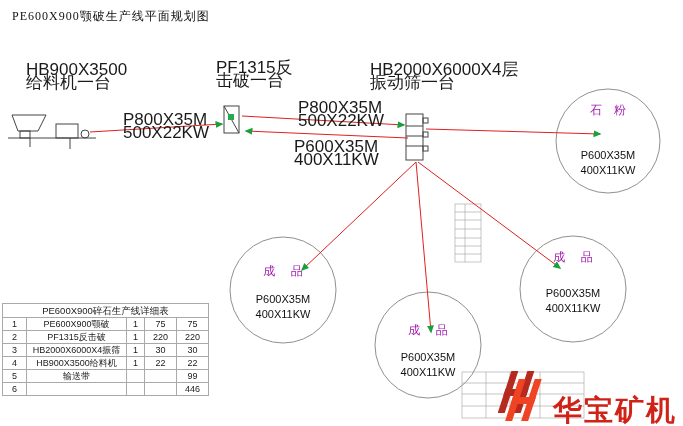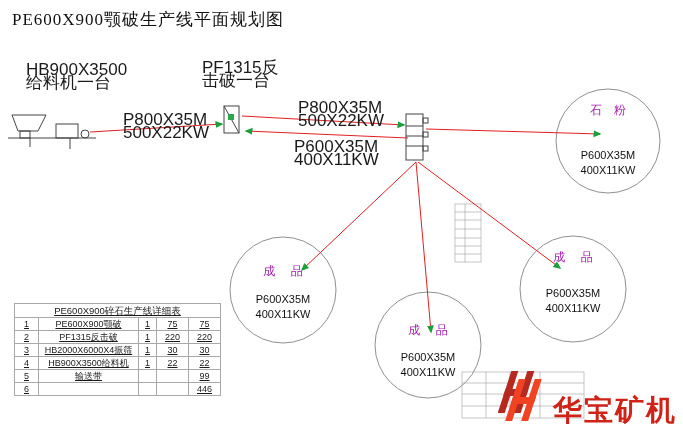--- a/index.html
+++ b/index.html
@@ -2,30 +2,30 @@
 <html><head>
 <meta charset="utf-8">
 <style>
   html,body{margin:0;padding:0;background:#fff;}
   #stage{
     position:relative;width:683px;height:426px;background:#ffffff;
     font-family:"Liberation Sans",sans-serif;color:#1a1a1a;overflow:hidden;
   }
   #flow-svg{position:absolute;left:0;top:0;width:683px;height:426px;}
   .page-title{
-    position:absolute;left:12px;top:8px;font-size:17px;letter-spacing:1px;
+    position:absolute;left:12px;top:8px;font-size:12px;letter-spacing:1px;
     font-family:"Liberation Serif",serif;color:#111;
   }
   .lbl{position:absolute;font-size:17px;line-height:13px;white-space:nowrap;color:#1a1a1a;}
   .lbl.center{text-align:center;}
   .circle-name{position:absolute;font-size:12px;text-align:center;color:#a21caf;}
   .circle-spec{position:absolute;font-size:11px;line-height:15px;text-align:center;color:#111;}
   table.detail{
-    position:absolute;left:14px;top:303px;width:206px;border-collapse:collapse;
-    font-size:9px;line-height:11px;table-layout:fixed;text-decoration:underline;
+    position:absolute;left:2px;top:303px;width:206px;border-collapse:collapse;
+    font-size:9px;line-height:11px;table-layout:fixed;
   }
   table.detail td{border:1px solid #a9a9a9;height:12px;padding:0 2px;text-align:center;overflow:hidden;}
   table.detail td.t-title{font-size:9.5px;height:13px;}
   .logo{position:absolute;left:498px;top:358px;display:flex;align-items:center;gap:5px;}
   .logo-text{
     font-size:29px;font-weight:bold;color:#cf2318;letter-spacing:2px;white-space:nowrap;
     font-family:"Liberation Sans",sans-serif;
     margin-top:33px;
   }
 </style>
@@ -106,23 +106,27 @@
       <line x1="418" y1="162" x2="560" y2="268" marker-end="url(#arrow)"></line>
     </g>
   </svg>
 
   <div class="page-title">PE600X900颚破生产线平面规划图</div>
 
   <div class="lbl" style="left:26px;top:63px;">
     <div>HB900X3500</div>
     <div>给料机一台</div>
   </div>
-  <div class="lbl center" style="left:202px;top:61px;width:66px;">
+  <div class="lbl center" style="left:216px;top:61px;width:66px;">
     <div>PF1315反</div>
     <div>击破一台</div>
+  </div>
+  <div class="lbl" style="left:370px;top:63px;">
+    <div>HB2000X6000X4层</div>
+    <div>振动筛一台</div>
   </div>
 
   <div class="lbl" style="left:123px;top:113px;">
     <div>P800X35M</div>
     <div>500X22KW</div>
   </div>
   <div class="lbl" style="left:298px;top:101px;">
     <div>P800X35M</div>
     <div>500X22KW</div>
   </div>

